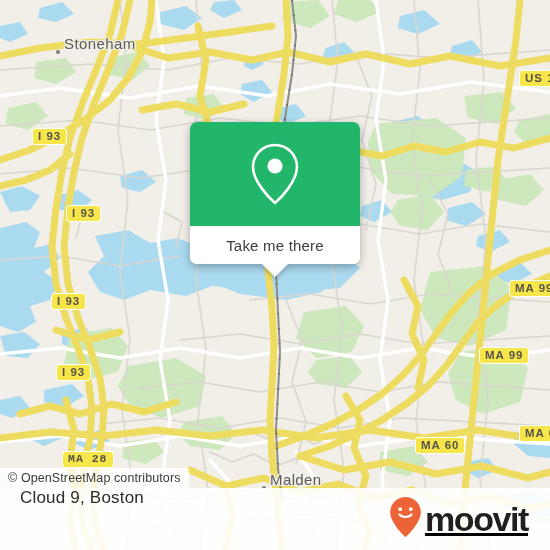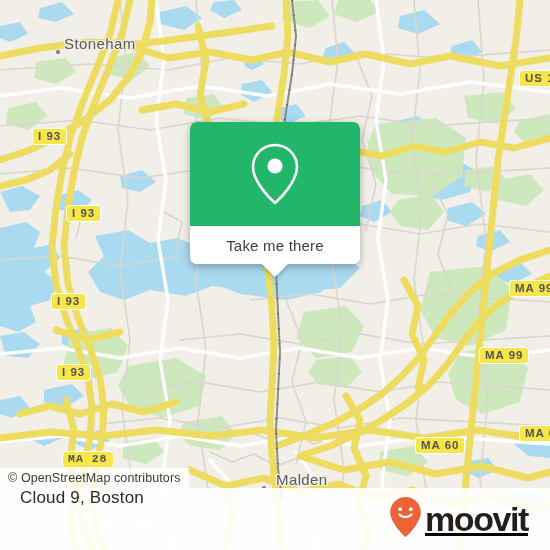--- a/index.html
+++ b/index.html
@@ -257,21 +257,21 @@
       <g fill="none">
         <path d="M292 0 L296 36 L292 74 L286 112 L280 152 L276 192 L274 232 L276 272 L278 312 L280 352 L278 392 L276 430 L278 468 L282 500" stroke="#8e8c88" stroke-width="2"></path>
         <path d="M292 0 L296 36 L292 74 L286 112 L280 152 L276 192 L274 232 L276 272 L278 312 L280 352 L278 392 L276 430 L278 468 L282 500" stroke="#5f5d59" stroke-width="2" stroke-dasharray="1 14"></path>
       </g>
     </svg>
 
     <div class="place-dot" style="left:56px;top:50px;"></div>
     <div class="place-label" style="left:64px;top:35px;">Stoneham</div>
 
     <div class="place-dot" style="left:262px;top:486px;"></div>
-    <div class="place-label" style="left:276px;top:471px;">Malden</div>
+    <div class="place-label" style="left:270px;top:471px;">Malden</div>
 
     <div class="shield" style="left:32px;top:128px;">I 93</div>
     <div class="shield" style="left:66px;top:205px;">I 93</div>
     <div class="shield" style="left:51px;top:293px;">I 93</div>
     <div class="shield" style="left:56px;top:364px;">I 93</div>
     <div class="shield" style="left:62px;top:451px;font-family:Liberation Mono, monospace;">MA 28</div>
     <div class="shield" style="left:519px;top:70px;">US 1</div>
     <div class="shield" style="left:509px;top:280px;">MA 99</div>
     <div class="shield" style="left:479px;top:347px;">MA 99</div>
     <div class="shield" style="left:415px;top:437px;">MA 60</div>

